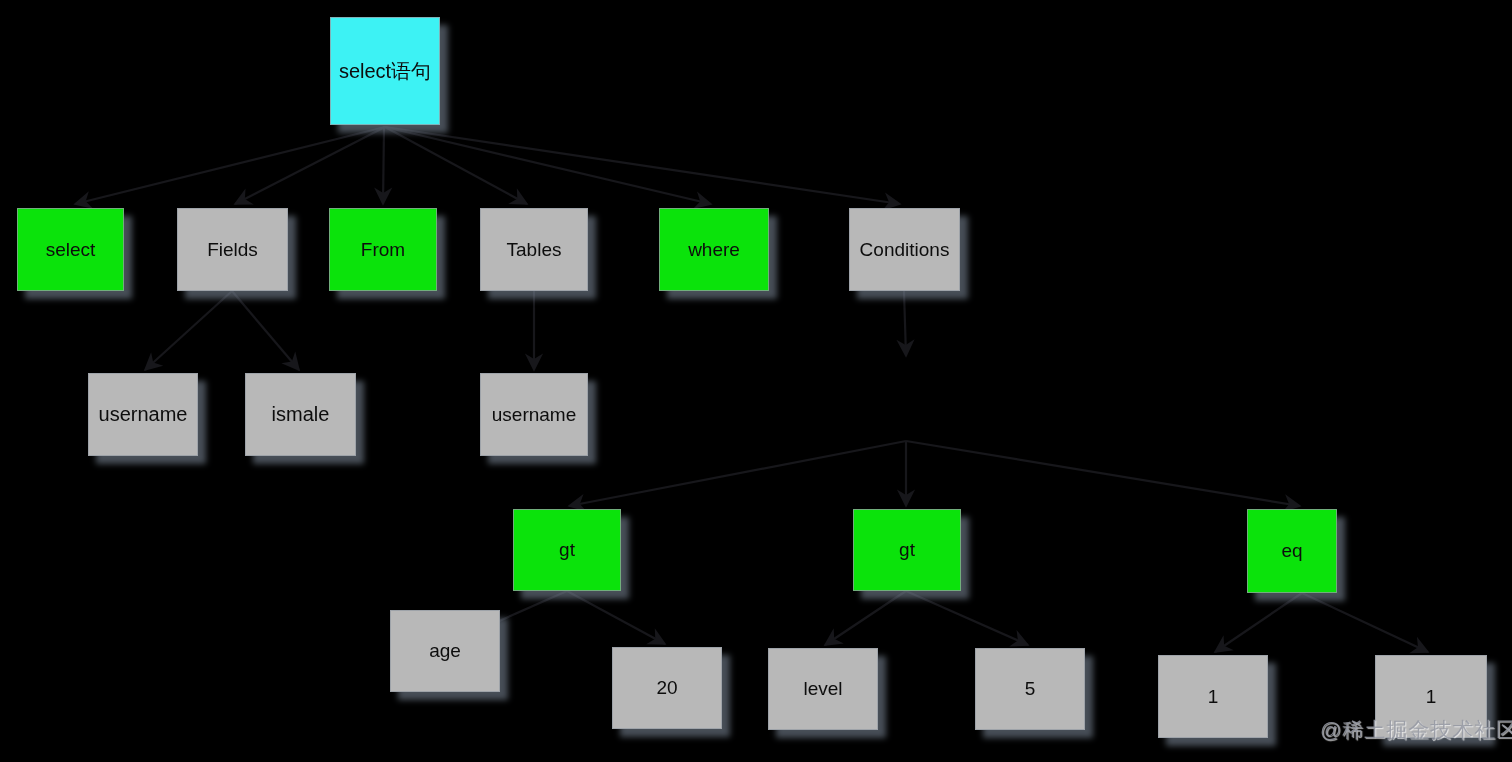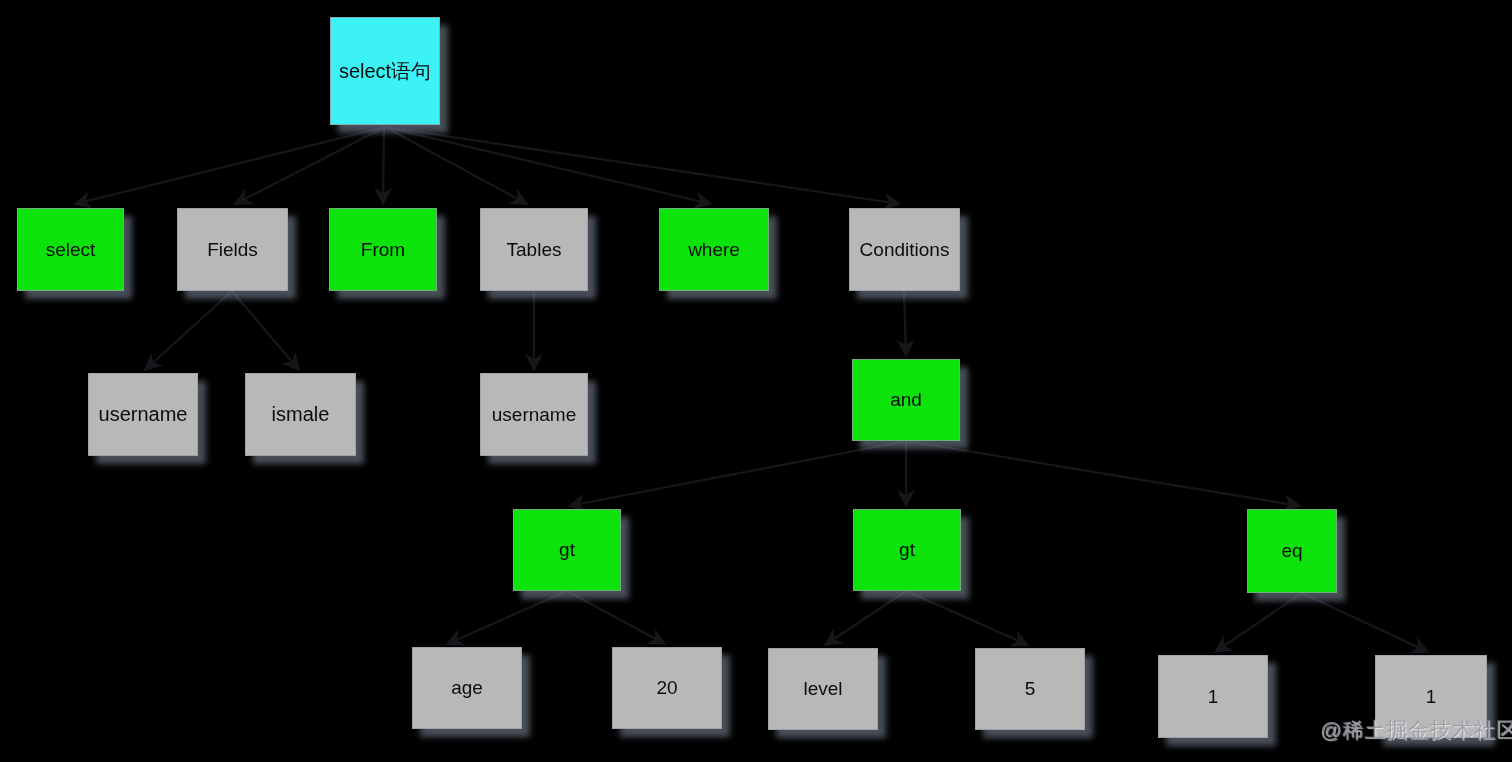--- a/index.html
+++ b/index.html
@@ -55,21 +55,21 @@
   #n-tables     { left: 480px; top: 208px; width: 108px; height: 83px; }
   #n-where      { left: 659px; top: 208px; width: 110px; height: 83px; }
   #n-conditions { left: 849px; top: 208px; width: 111px; height: 83px; }
   #n-username   { left: 88px;  top: 373px; width: 110px; height: 83px; }
   #n-ismale     { left: 245px; top: 373px; width: 111px; height: 83px; }
   #n-userinfo   { left: 480px; top: 373px; width: 108px; height: 83px; }
   #n-and        { left: 852px; top: 359px; width: 108px; height: 82px; }
   #n-gt1        { left: 513px; top: 509px; width: 108px; height: 82px; }
   #n-gt2        { left: 853px; top: 509px; width: 108px; height: 82px; }
   #n-eq         { left: 1247px;top: 509px; width: 90px; height: 84px; text-align: right; }
-  #n-age        { left: 390px; top: 647px; width: 110px; height: 82px; margin-left: 22px; }
+  #n-age        { left: 390px; top: 610px; width: 110px; height: 82px; }
   #n-v20        { left: 612px; top: 647px; width: 110px; height: 82px; }
   #n-level      { left: 768px; top: 648px; width: 110px; height: 82px; }
   #n-v5         { left: 975px; top: 648px; width: 110px; height: 82px; }
   #n-one-a      { left: 1158px;top: 655px; width: 110px; height: 83px; }
   #n-one-b      { left: 1375px;top: 655px; width: 112px; height: 83px; }
 
   .watermark {
     position: absolute;
     left: 1320px;
     top: 716px;
@@ -137,23 +137,20 @@
 
   <div class="node operand small-label" id="n-username">
     <span>username</span>
   </div>
   <div class="node operand small-label" id="n-ismale">
     <span>ismale</span>
   </div>
   <div class="node operand" id="n-userinfo">
     <span>username</span>
   </div>
-  <div class="node keyword" id="n-and">
-    <span>and</span>
-  </div>
 
   <div class="node keyword" id="n-gt1">
     <span>gt</span>
   </div>
   <div class="node keyword" id="n-gt2">
     <span>gt</span>
   </div>
   <div class="node keyword" id="n-eq">
     <span>eq</span>
   </div>

